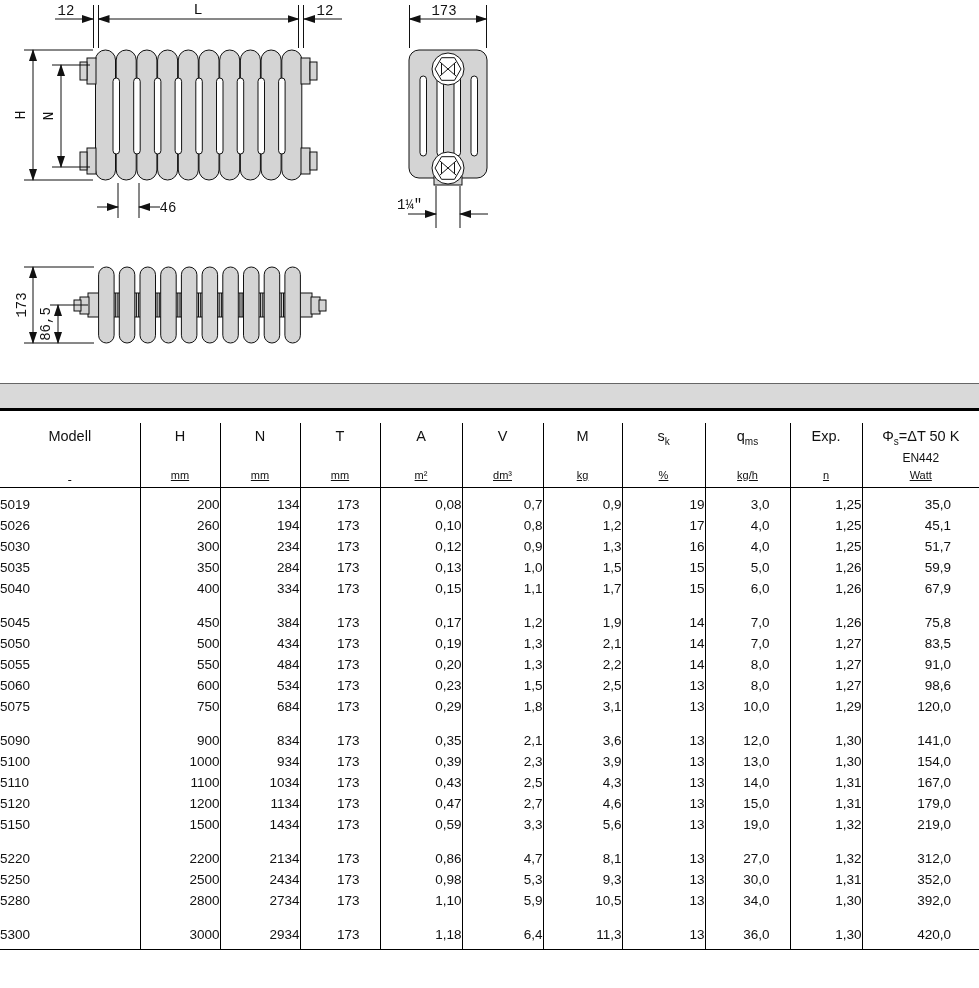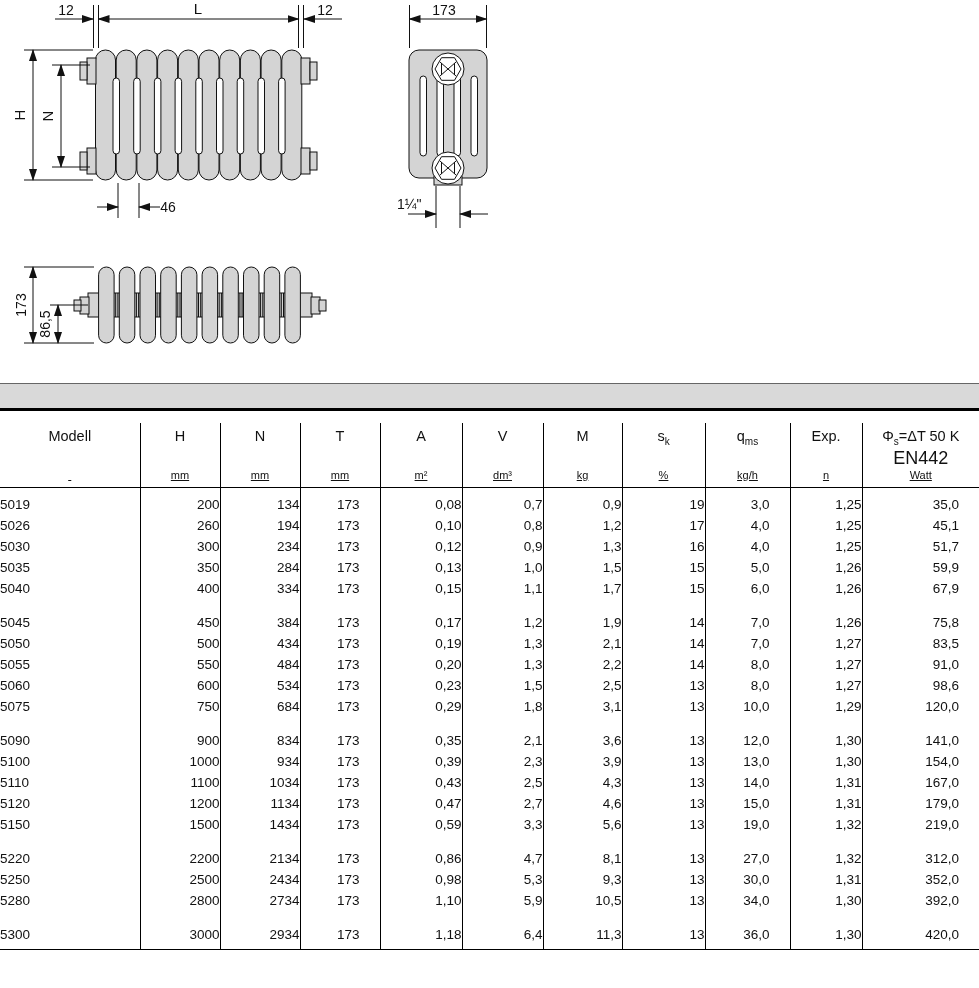--- a/index.html
+++ b/index.html
@@ -1,21 +1,21 @@
 <!DOCTYPE html>
 <html><head>
 <meta charset="utf-8">
 <style>
   html,body{margin:0;padding:0;background:#fff;}
   body{
     width:979px;height:988px;position:relative;overflow:hidden;
     font-family:"Liberation Sans", sans-serif;color:#111;
   }
   
-  .drawings{position:relative;width:979px;height:383px;background:#fff;}
+  .drawings{position:relative;width:979px;height:383px;background:#fff;font-family:Liberation Mono, monospace;}
   .drawings svg{display:block;}
   .dim-label{font-size:14px;fill:#111;}
   .dim-label-big{font-size:15px;fill:#111;}
   
   .title-band{
     height:24px;background:#d9d9d9;
     border-top:1px solid #666;border-bottom:3px solid #000;
   }
   table.spec{
     width:979px;border-collapse:collapse;table-layout:fixed;
@@ -23,31 +23,31 @@
     margin-top:12px;
   }
   table.spec th,table.spec td{padding:0;font-weight:normal;vertical-align:middle;}
   table.spec tr > *+*{border-left:1px solid #000;}
   thead tr{border-bottom:1px solid #000;}
   .hwrap{
     height:53px;display:flex;flex-direction:column;justify-content:space-between;
     align-items:center;padding:6px 2px 5px 2px;
   }
   .h-label{font-size:14.5px;line-height:15px;white-space:nowrap;}
-  .h-line2{font-size:18px;line-height:14px;min-height:14px;white-space:nowrap;}
+  .h-line2{font-size:12px;line-height:14px;min-height:14px;white-space:nowrap;}
   .h-unit{font-size:11px;line-height:14px;white-space:nowrap;text-decoration:underline;}
   .h-label sub{font-size:10px;}
   tbody td{
     font-size:13.5px;line-height:21px;height:21px;
     text-align:right;padding-right:16px;white-space:nowrap;
   }
   tbody td:first-child{text-align:left;padding-right:24px;}
   tbody td:nth-child(4){padding-right:20px;}
   tbody td:nth-child(9){padding-right:20px;}
-  tbody td:last-child{padding-right:20px;}
+  tbody td:last-child{padding-right:28px;}
   tr.spacer td{height:auto;line-height:0;font-size:0;}
 </style>
 </head>
 <body>
 
 <div class="drawings">
 <svg width="979" height="383" viewBox="0 0 979 383">
   <defs>
     <marker id="arw" viewBox="0 0 12 8" refX="11" refY="4" markerWidth="12" markerHeight="8" orient="auto-start-reverse" markerUnits="userSpaceOnUse">
       <path d="M0 0 L12 4 L0 8 Z" fill="#111"></path>

